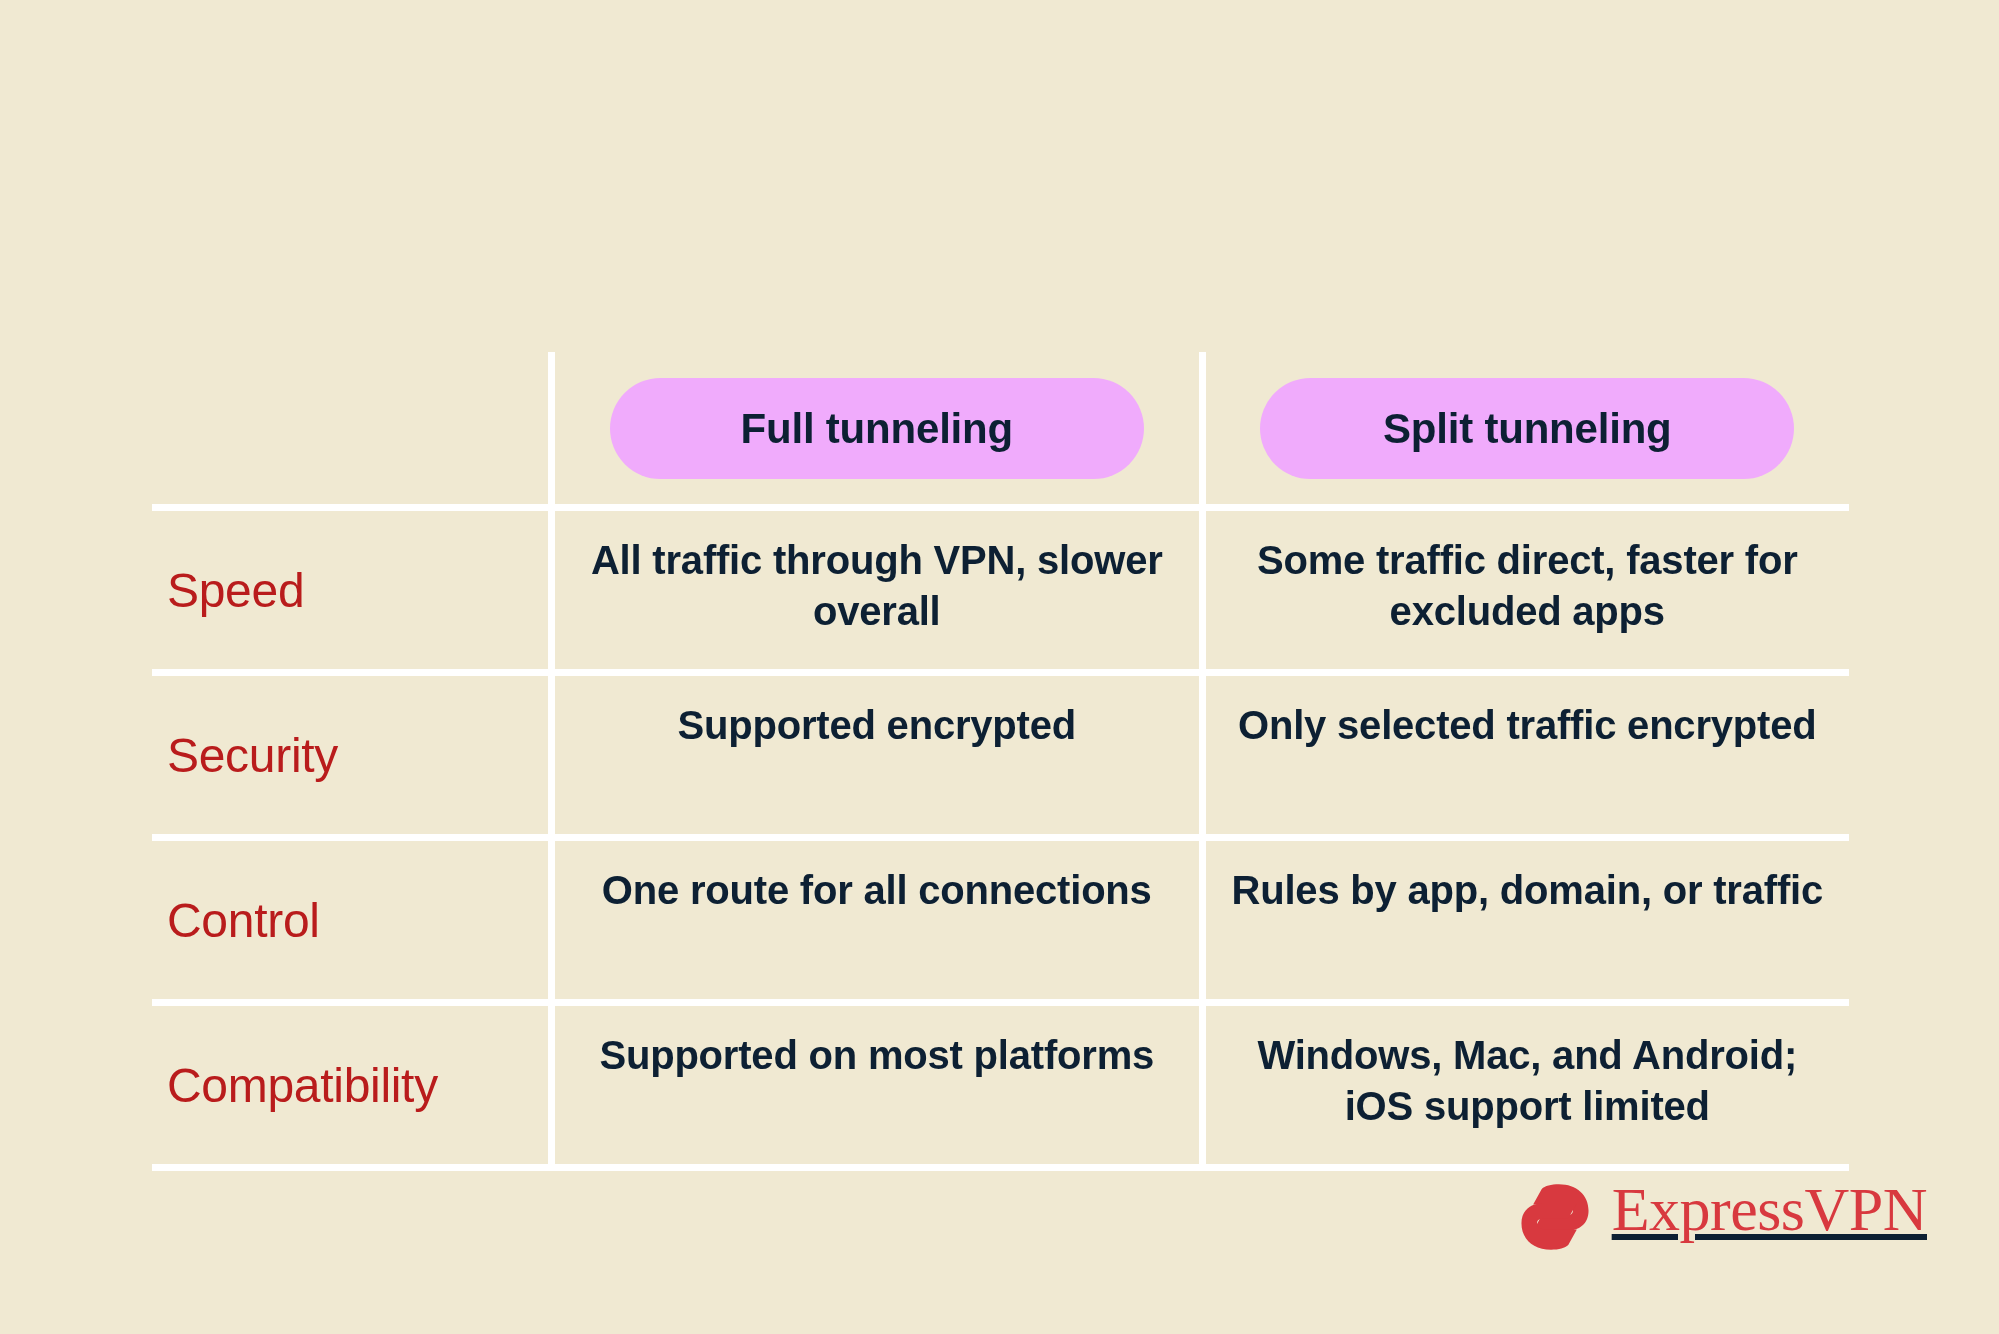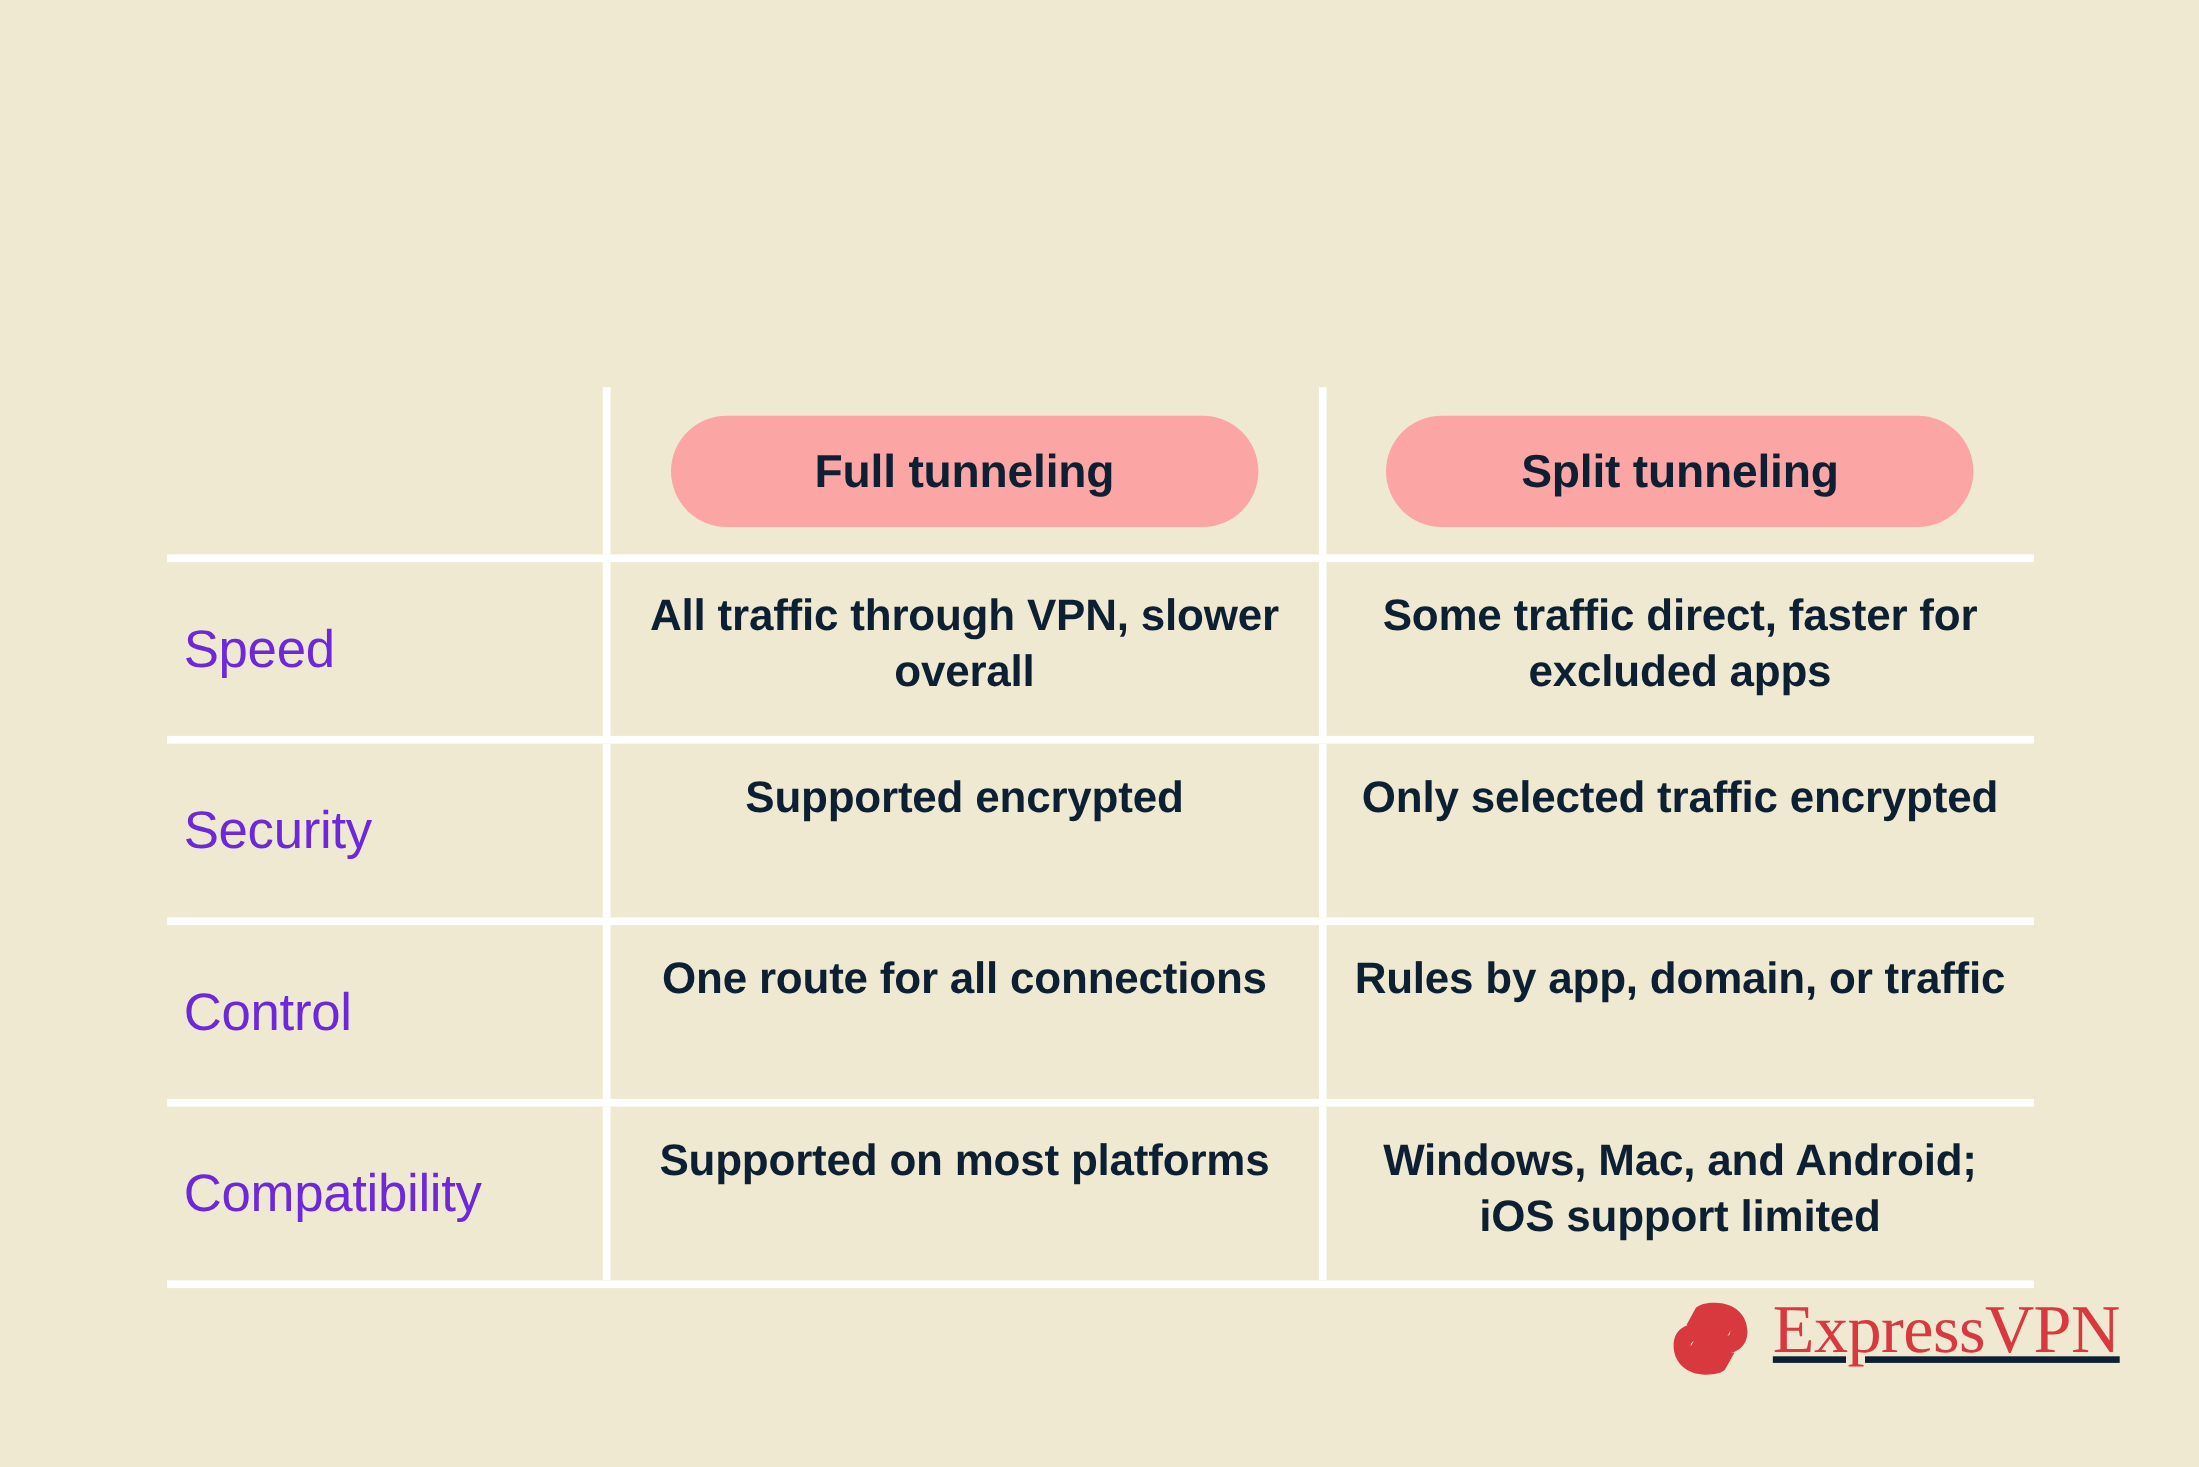--- a/index.html
+++ b/index.html
@@ -82,39 +82,39 @@
   
   .thead .col-label { min-height: 0; }
   .thead .col-data {
     padding: 0;
     min-height: 0;
     height: 152px;
     align-items: flex-end;
   }
 
   .pill {
-    background: #fca5a5;
+    background: #f0abfc;
     border-radius: 80px;
     color: #0d2033;
     font-size: 42px;
     font-weight: 700;
     letter-spacing: -0.2px;
     width: 534px;
     height: 101px;
     display: flex;
     align-items: center;
     justify-content: center;
     margin: 0 auto 25px auto;
   }
 
   .row-label {
     font-size: 48px;
     font-weight: 400;
     letter-spacing: -0.3px;
-    color: #6d28d9;
+    color: #b91c1c;
   }
   .cell-text {
     font-size: 40px;
     font-weight: 700;
     line-height: 1.28;
     letter-spacing: -0.2px;
     color: #0d2033;
   }
 
   

